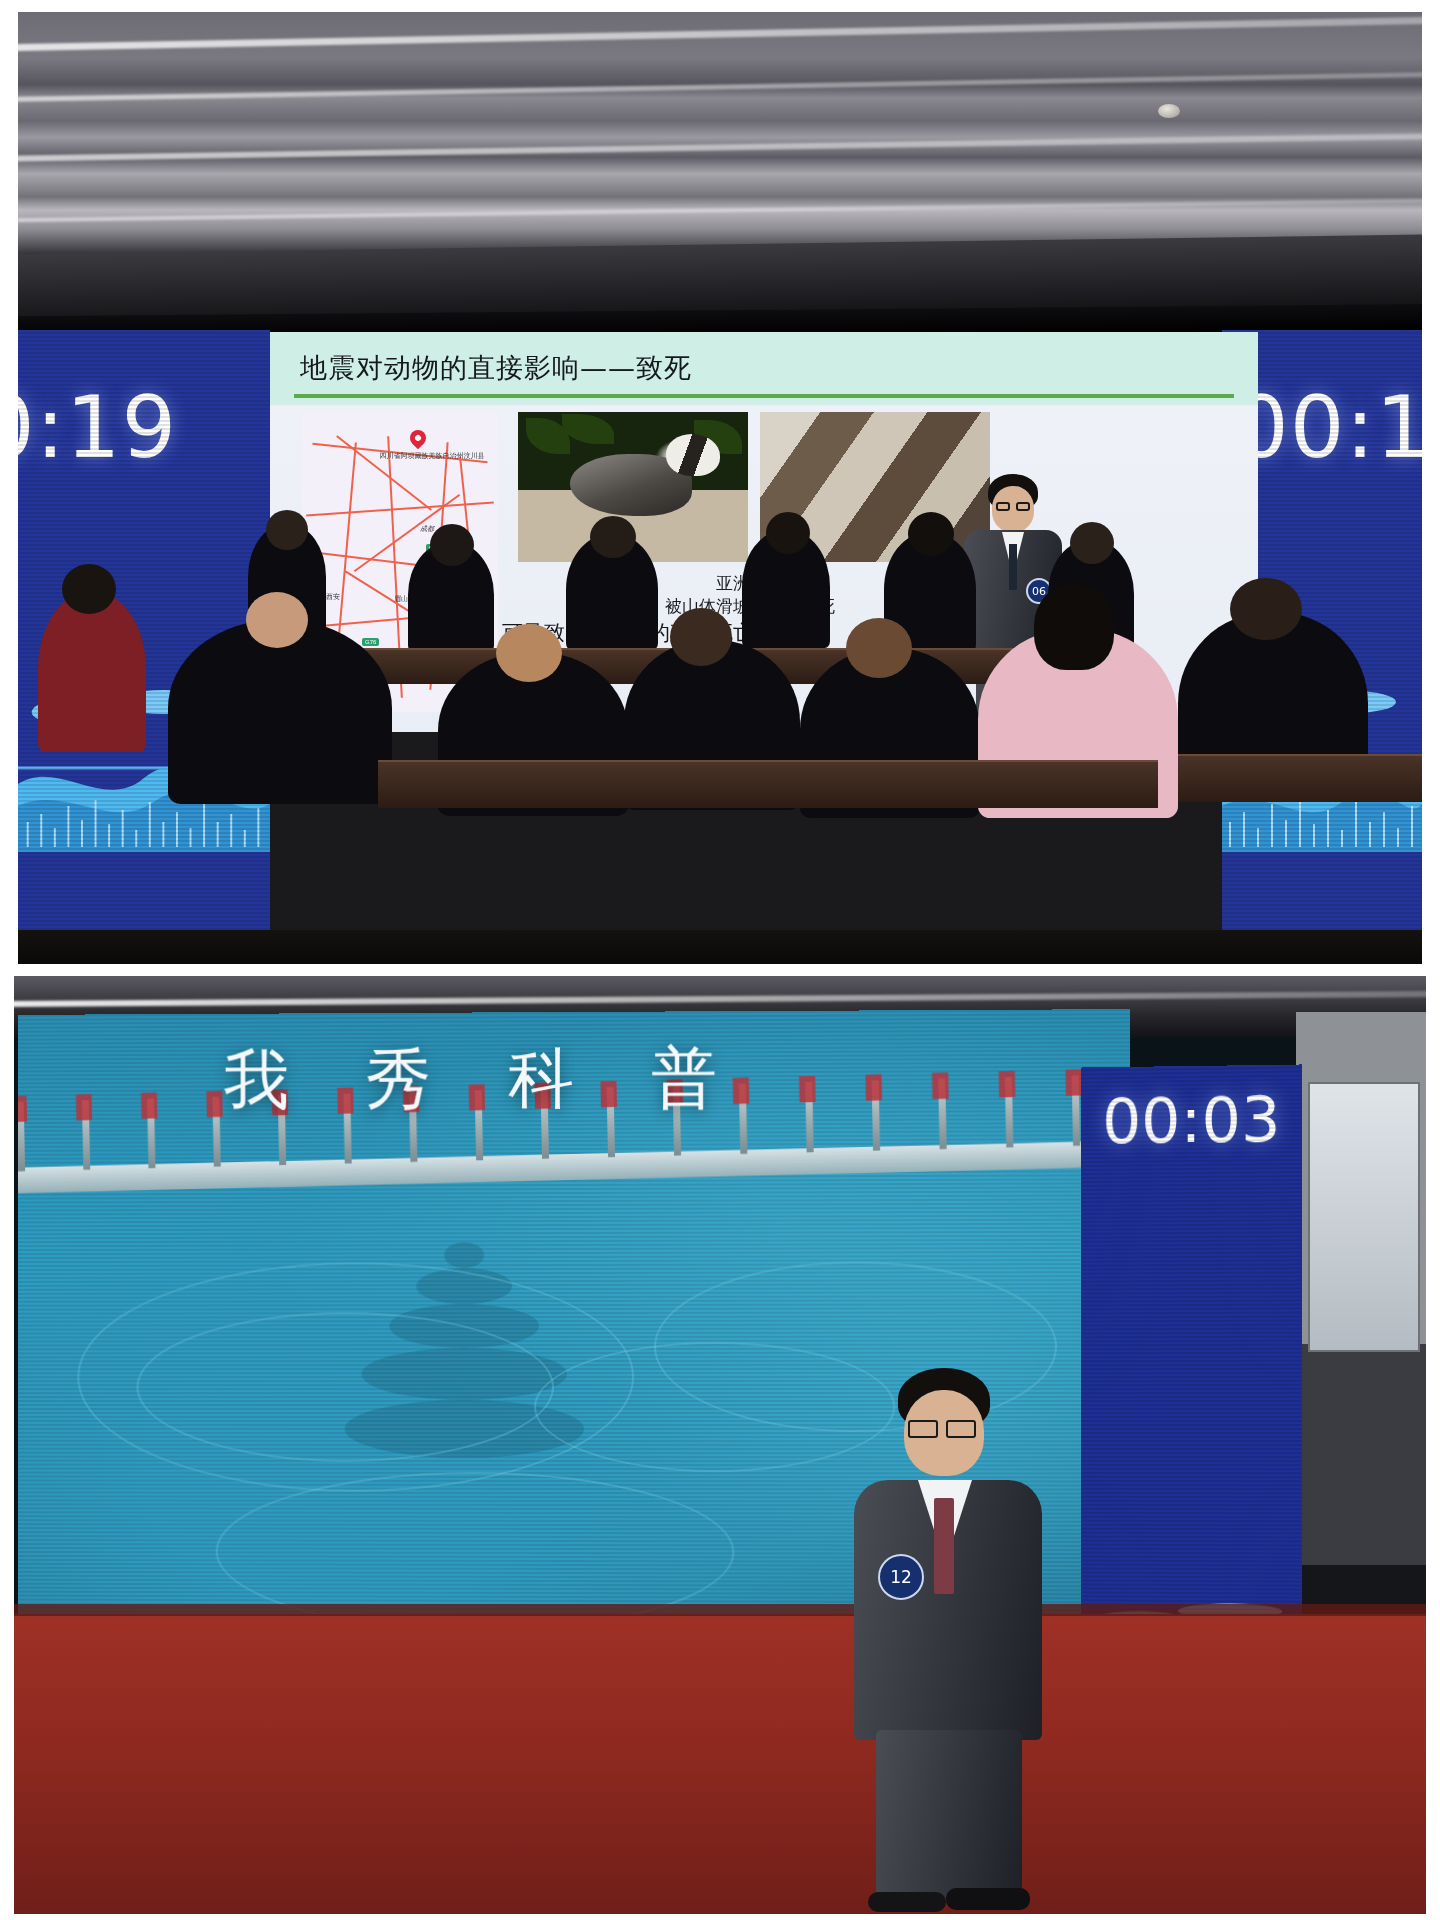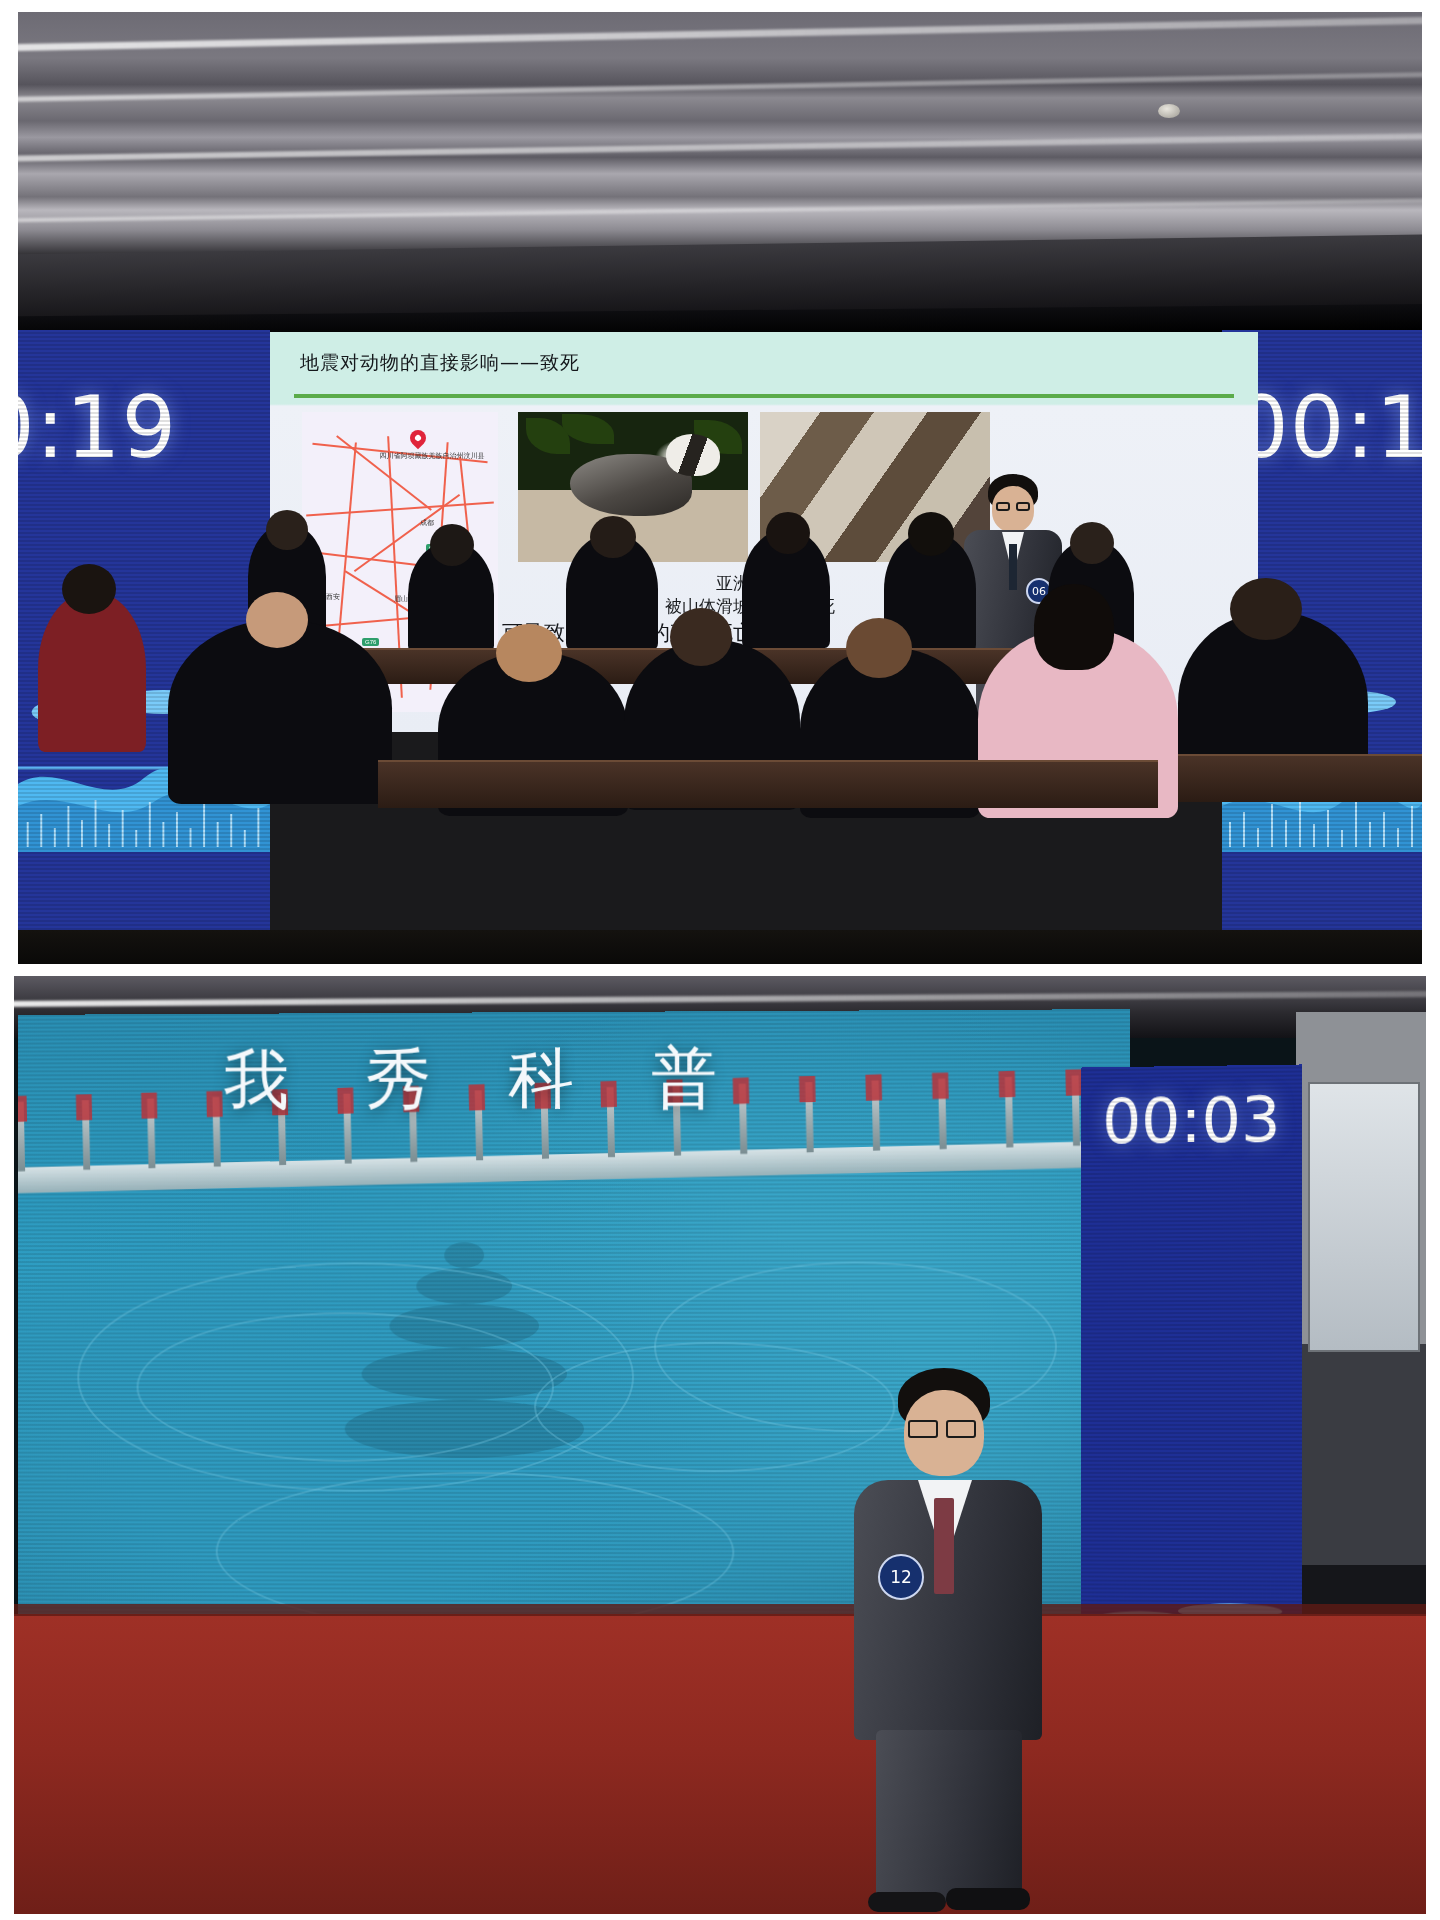--- a/index.html
+++ b/index.html
@@ -81,21 +81,21 @@
     box-shadow: 0 0 0 3px #111 inset;
     overflow: hidden;
   }
   .slide {
     position:absolute; inset:0;
     background: linear-gradient(180deg,#cfeee6 0%,#cfeee6 18%, #eef1f7 18.5%, #e9edf5 100%);
   }
   .slide-title {
     position:absolute; left: 30px; top: 18px;
     font-family: "DejaVu Sans", sans-serif;
-    font-size: 19px; color:#15181c; letter-spacing:1px; white-space:nowrap;
+    font-size: 27px; color:#15181c; letter-spacing:1px; white-space:nowrap;
   }
   .slide-rule {
     position:absolute; left: 24px; top: 62px; width: 940px; height: 4px;
     background: #5bab4a;
   }
   .slide-map {
     position:absolute; left: 32px; top: 80px; width: 196px; height: 300px;
     background: #f3f0fa; overflow:hidden;
   }
   .road { position:absolute; background:#f0614c; }
@@ -400,21 +400,21 @@
           <div class="road" style="left:22px;  top:60px;  width:120px; height:2px; transform:rotate(38deg);"></div>
           <div class="road" style="left:40px;  top:120px; width:130px; height:2px; transform:rotate(-36deg);"></div>
           <div class="road" style="left:34px;  top:190px; width:120px; height:2px; transform:rotate(32deg);"></div>
 
           <div class="map-pin" style="left:108px; top:18px;"></div>
           <div class="map-lbl" style="left:70px; top:40px; width:120px; text-align:center; line-height:1.2;">四川省阿坝藏族羌族自治州汶川县</div>
 
           <div class="map-pin" style="left:60px; top:236px; width:20px; height:20px;"></div>
           <div class="map-lbl" style="left:52px; top:262px;">白水江</div>
 
-          <div class="map-lbl" style="left:118px; top:106px;">成都</div>
+          <div class="map-lbl" style="left:118px; top:112px;font-style:italic;">成都</div>
           <div class="map-lbl" style="left:24px; top:180px;">西安</div>
           <div class="map-lbl" style="left:92px; top:182px;">眉山</div>
           <div class="map-lbl" style="left:148px; top:180px;">绵阳</div>
           <div class="map-lbl" style="left:90px; top:236px;">乐山</div>
           <div class="map-lbl" style="left:154px; top:248px;">自贡</div>
 
           <div class="map-tag" style="left:124px; top:132px;">G5</div>
           <div class="map-tag" style="left:60px; top:226px;">G76</div>
           <div class="map-tag" style="left:168px; top:176px;">G42</div>
         </div>

